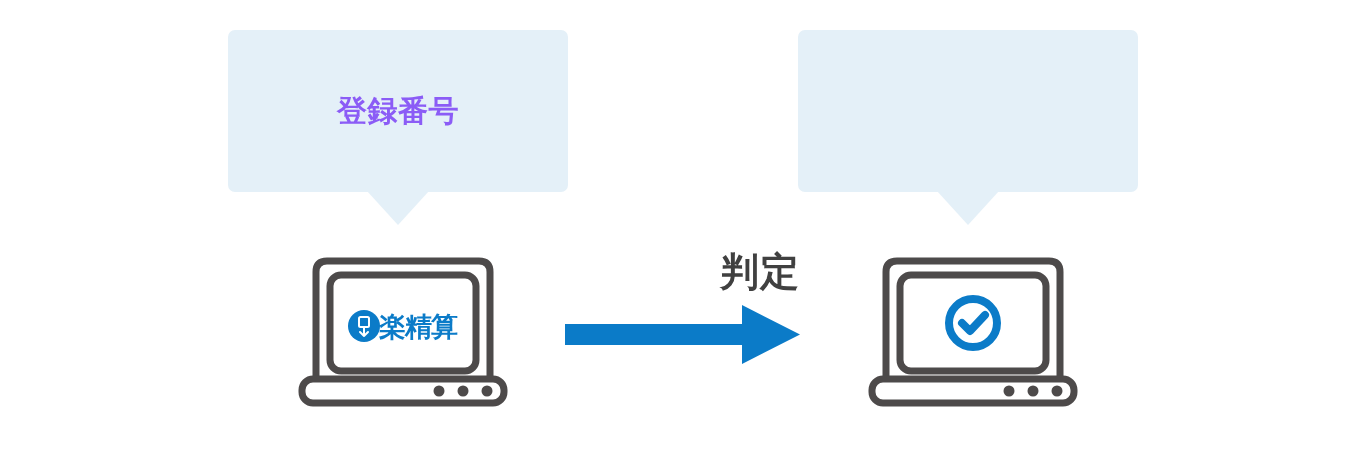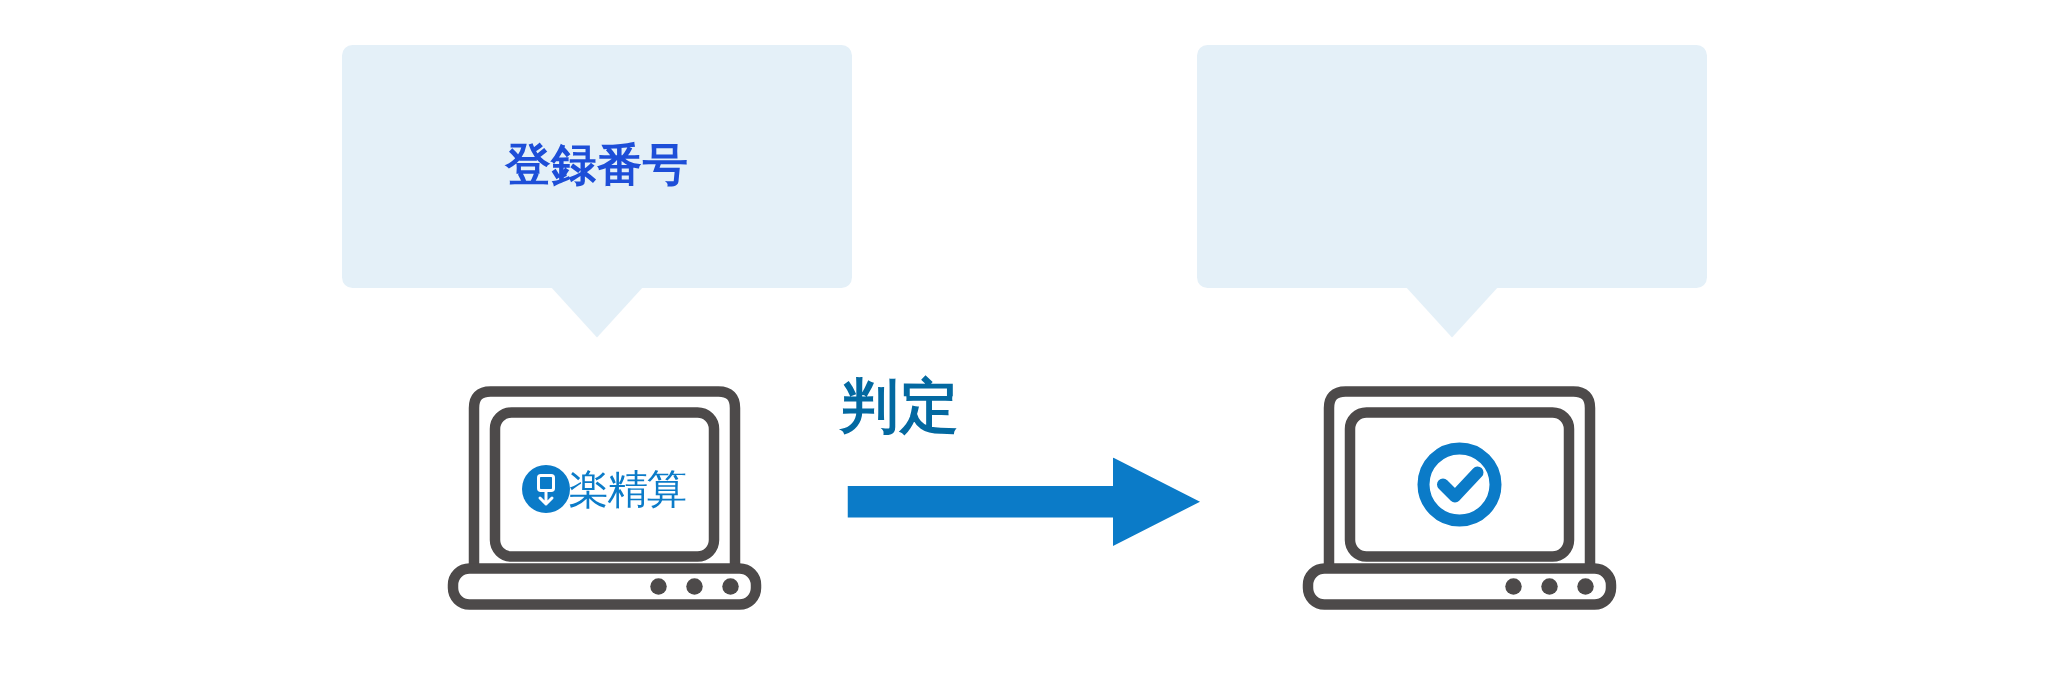--- a/index.html
+++ b/index.html
@@ -36,21 +36,21 @@
     left: 50%;
     transform: translateX(-50%);
     top: 161px;
     width: 0;
     height: 0;
     border-left: 31px solid transparent;
     border-right: 31px solid transparent;
     border-top: 34px solid #e4f0f8;
   }
   .bubble-line {
-    color: #1d4ed8;
+    color: #8b5cf6;
     font-weight: bold;
     line-height: 1.38;
     text-align: center;
     white-space: nowrap;
     letter-spacing: 0.5px;
   }
   .bubble-line.jp {
     font-size: 30px;
   }
   .bubble-line.code {
@@ -76,24 +76,24 @@
     left: 560px;
     top: 252px;
     width: 240px;
     height: 120px;
   }
   #arrow-label {
     position: absolute;
     top: 0px;
     left: 0;
     width: 240px;
-    text-align: left;
+    text-align: right;
     font-size: 39px;
     font-weight: bold;
-    color: #0369a1;
+    color: #404040;
     letter-spacing: 1px;
     line-height: 1;
   }
   #arrow-shape {
     position: absolute;
     top: 53px;
     left: 5px;
   }
 
   
@@ -106,21 +106,21 @@
     display: flex;
     align-items: center;
   }
   .logo-mark {
     width: 34px;
     height: 34px;
     flex: 0 0 auto;
   }
   .logo-text {
     font-size: 27px;
-    font-weight: normal;
+    font-weight: bold;
     color: #0b7bc8;
     line-height: 1;
     margin-left: -2px;
     letter-spacing: -1px;
     white-space: nowrap;
   }
 </style>
 </head>
 <body>
 

